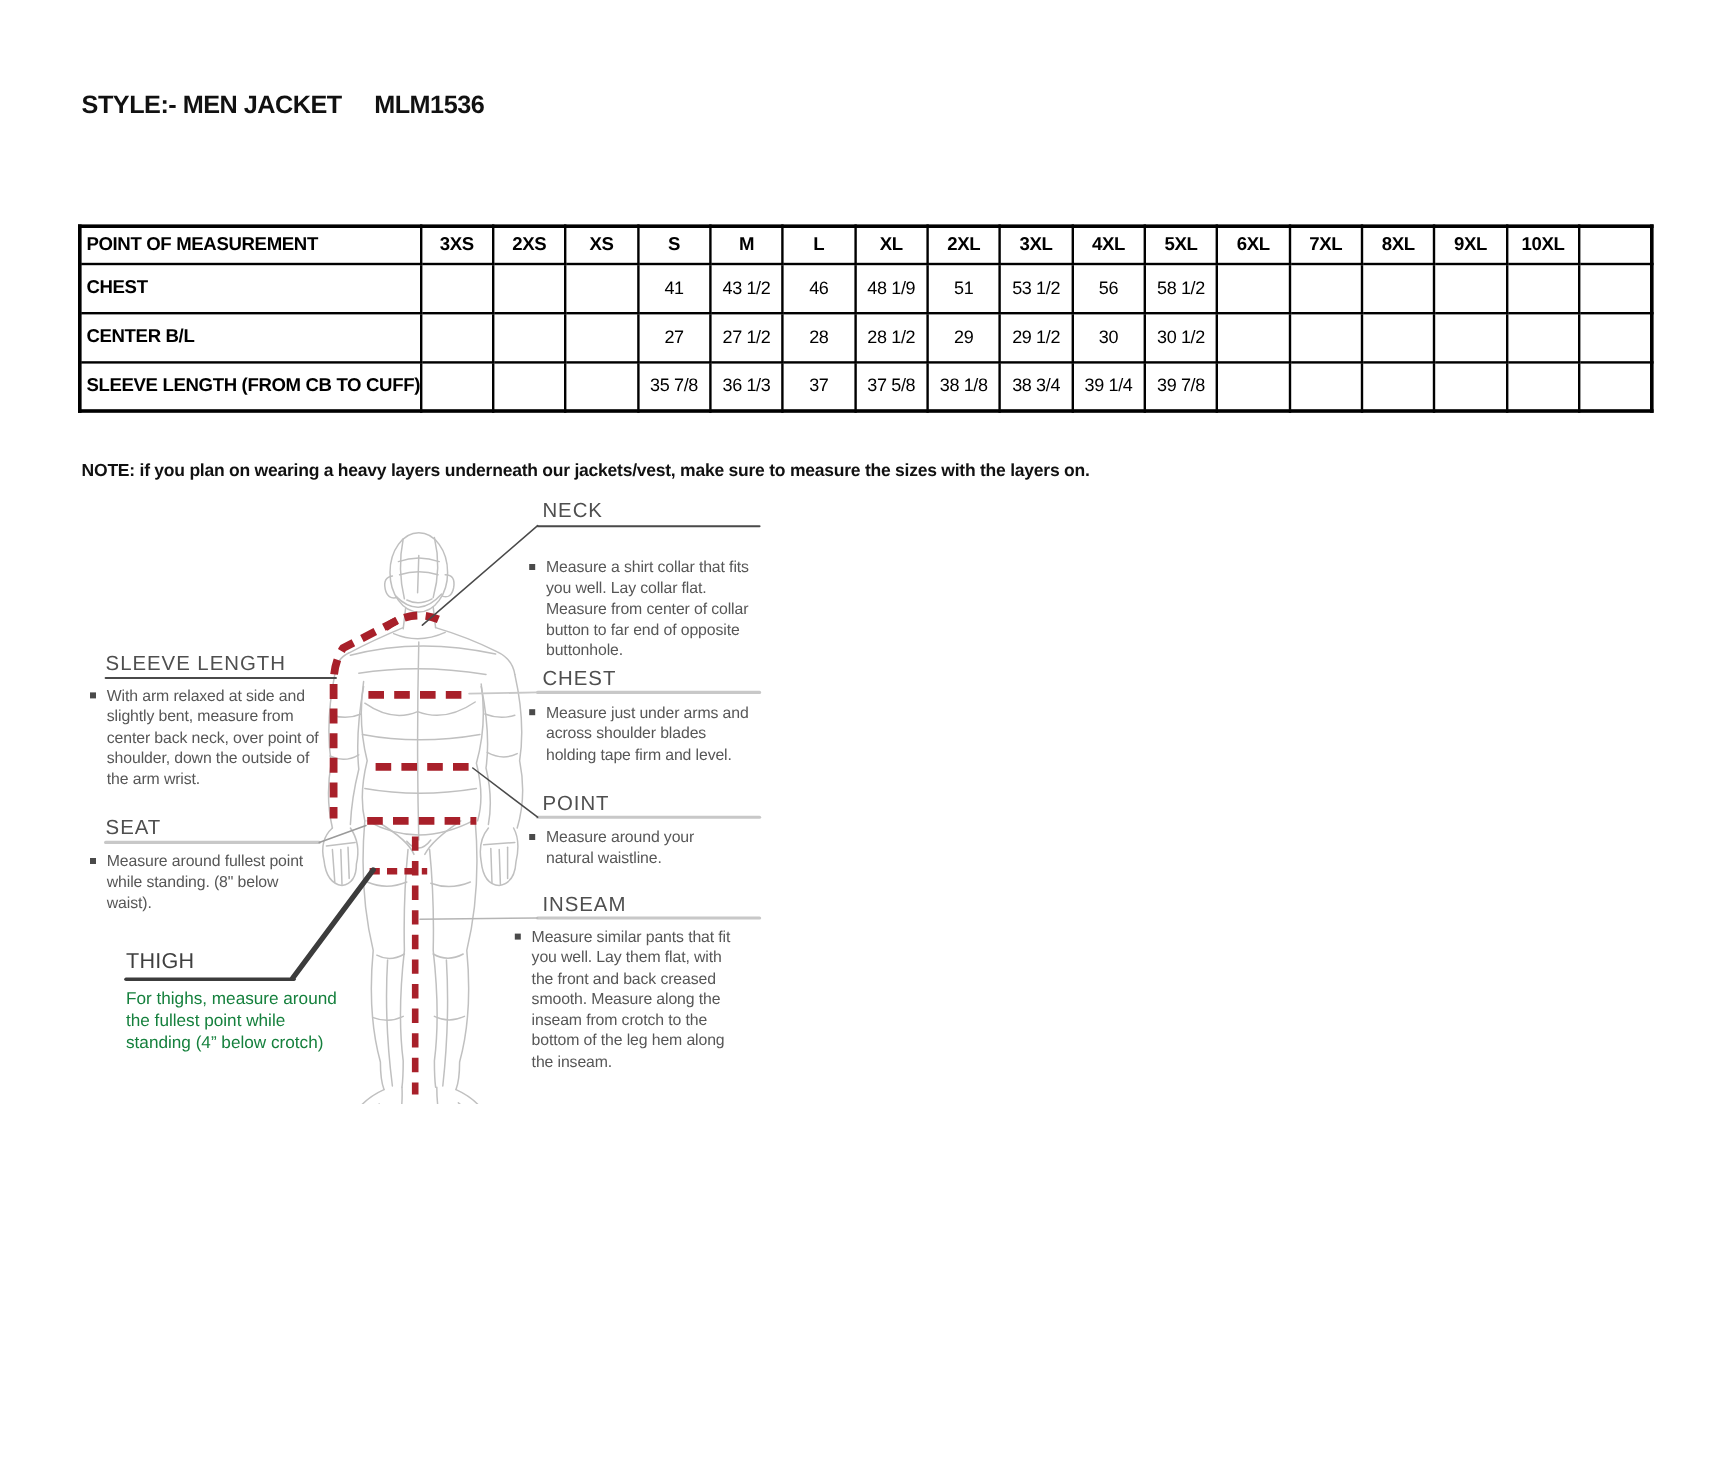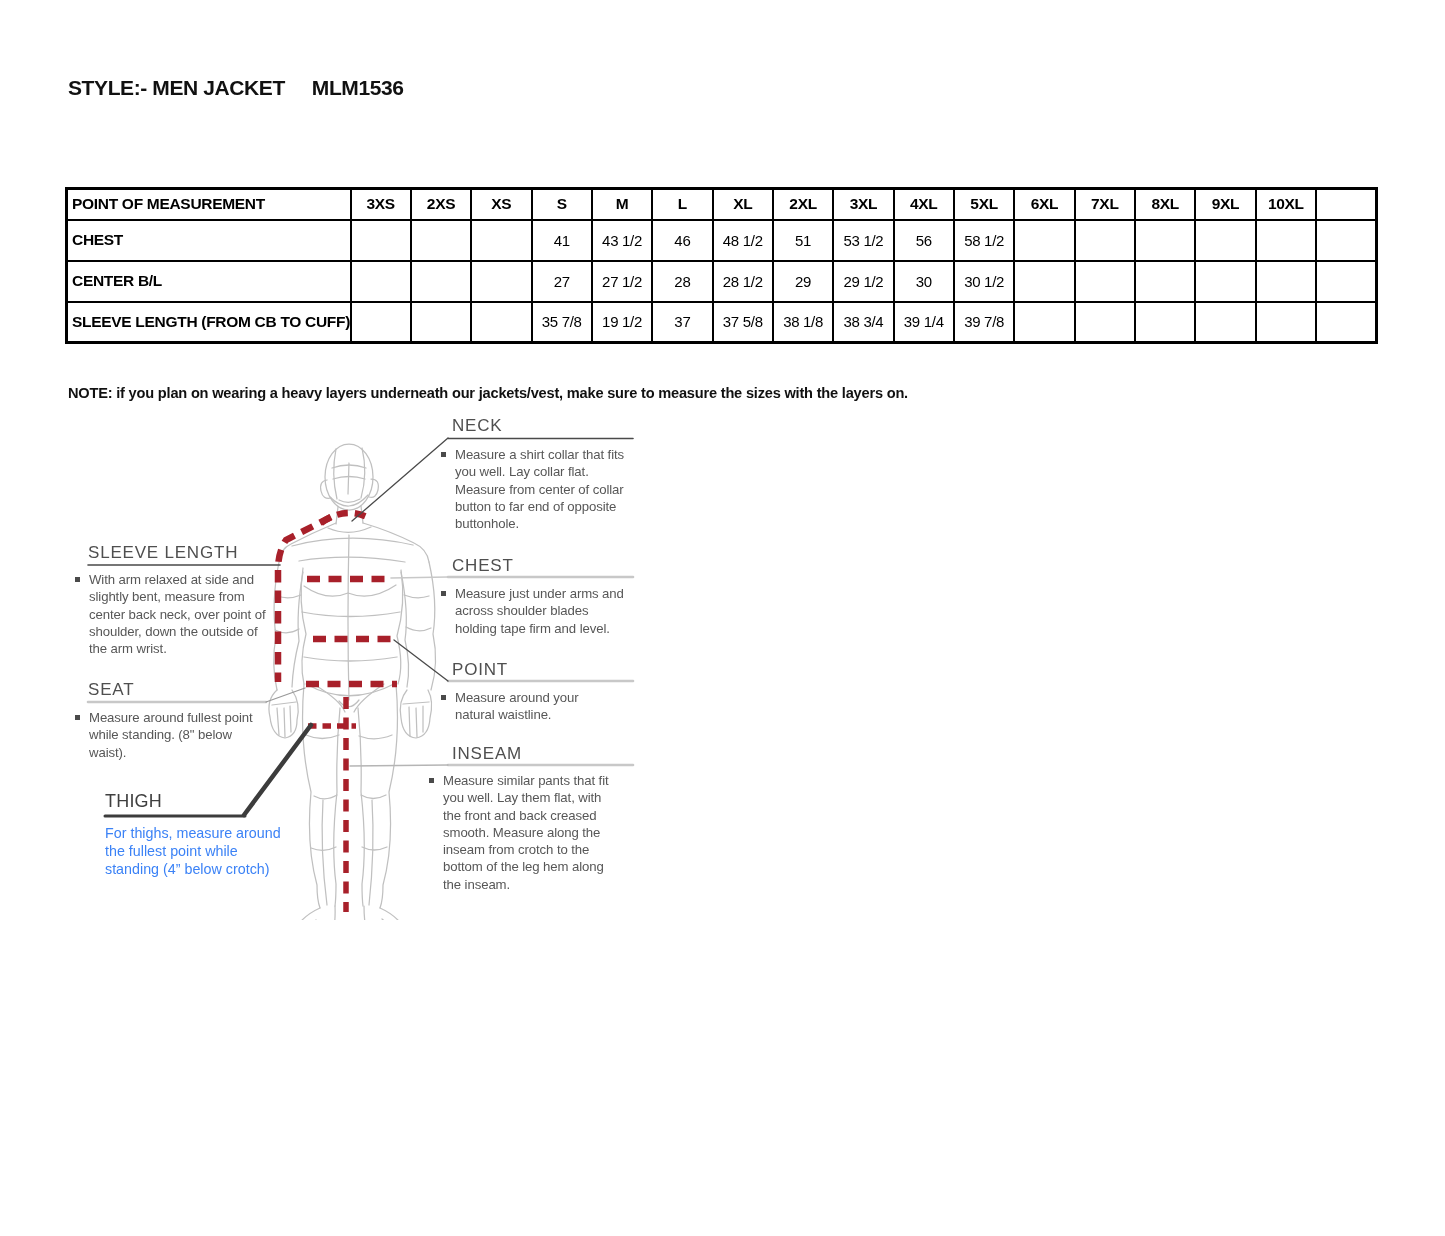--- a/index.html
+++ b/index.html
@@ -25,21 +25,21 @@
                letter-spacing:-0.2px; white-space:nowrap; }
 
   .diagram { position:absolute; left:0; top:0; width:1445px; height:1236px;border-radius:30px; }
   .diagram svg { position:absolute; left:0; top:0; }
 
   .dg-head { position:absolute; font-size:17px; color:#4f4f4f; letter-spacing:0.8px; white-space:nowrap; }
   .dg-head.alt { font-size:18px; color:#3f3f3f; letter-spacing:0.2px; }
   .dg-desc { position:absolute; display:flex; align-items:flex-start; color:#575757; }
   .dg-desc .bullet { flex:0 0 auto; width:5px; height:5px; background:#4a4a4a; margin-top:6px; margin-right:9px; }
   .dg-desc .dtext { font-size:13.2px; line-height:1.31; letter-spacing:-0.1px; }
-  .dg-desc.alt .dtext { font-size:14.3px; line-height:1.27; color:#3b82f6; letter-spacing:0; }
+  .dg-desc.alt .dtext { font-size:14.3px; line-height:1.27; color:#15803d; letter-spacing:0; }
 </style>
 </head>
 <body>
 
 <div class="page">
 
   <div class="doc-title">
     <span>STYLE:- MEN JACKET</span><span class="code">MLM1536</span>
   </div>
 
@@ -71,21 +71,21 @@
         </thead>
       <tbody>
           <tr>
             <th class="pom">CHEST</th>
             <td></td>
             <td></td>
             <td></td>
             <td>41</td>
             <td>43 1/2</td>
             <td>46</td>
-            <td>48 1/2</td>
+            <td>48 1/9</td>
             <td>51</td>
             <td>53 1/2</td>
             <td>56</td>
             <td>58 1/2</td>
             <td></td>
             <td></td>
             <td></td>
             <td></td>
             <td></td>
             <td></td>
@@ -109,21 +109,21 @@
             <td></td>
             <td></td>
             <td></td>
           </tr>
           <tr>
             <th class="pom">SLEEVE LENGTH (FROM CB TO CUFF)</th>
             <td></td>
             <td></td>
             <td></td>
             <td>35 7/8</td>
-            <td>19 1/2</td>
+            <td>36 1/3</td>
             <td>37</td>
             <td>37 5/8</td>
             <td>38 1/8</td>
             <td>38 3/4</td>
             <td>39 1/4</td>
             <td>39 7/8</td>
             <td></td>
             <td></td>
             <td></td>
             <td></td>
@@ -227,21 +227,21 @@
         <path d="M 350 766 L 448 765" stroke="#b5b5b5" stroke-width="1.3"></path>
         <path d="M 88 565 H 280" stroke="#4a4a4a" stroke-width="1.6"></path>
         <path d="M 88 702 H 266" stroke="#c8c8c8" stroke-width="2.6"></path>
         <path d="M 266 702 L 305 688" stroke="#9a9a9a" stroke-width="1.3"></path>
         <path d="M 105 816 H 245" stroke="#3c3c3c" stroke-width="3"></path>
         <path d="M 244 815 L 311 725" stroke="#3c3c3c" stroke-width="4.5"></path>
       </g>
     </svg>
 
     <div class="dg-head" style="left:452px;top:416px">NECK</div>
-    <div class="dg-desc" style="left:441px;top:446px;width:192px">
+    <div class="dg-desc" style="left:441px;top:464px;width:192px">
       <span class="bullet"></span>
       <span class="dtext">Measure a shirt collar that fits you well. Lay collar flat. Measure from center of collar button to far end of opposite buttonhole.</span>
     </div>
 
     <div class="dg-head" style="left:452px;top:556px">CHEST</div>
     <div class="dg-desc" style="left:441px;top:585px;width:192px">
       <span class="bullet"></span>
       <span class="dtext">Measure just under arms and across shoulder blades holding tape firm and level.</span>
     </div>
 

